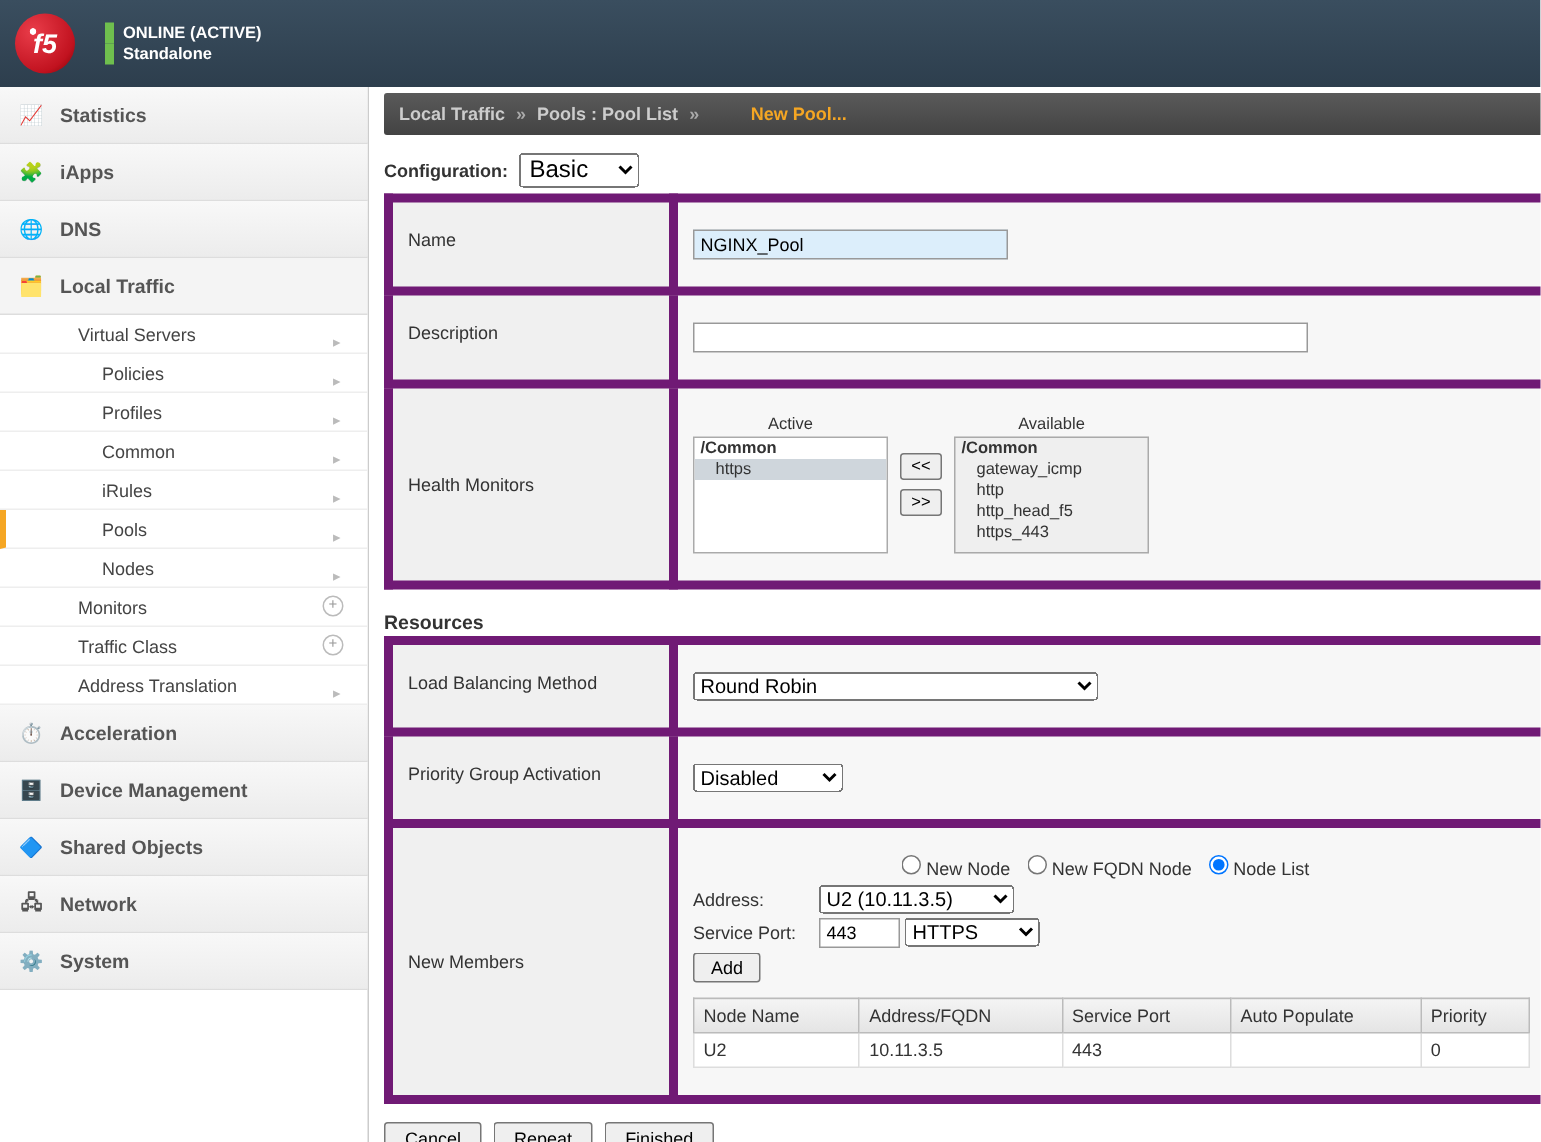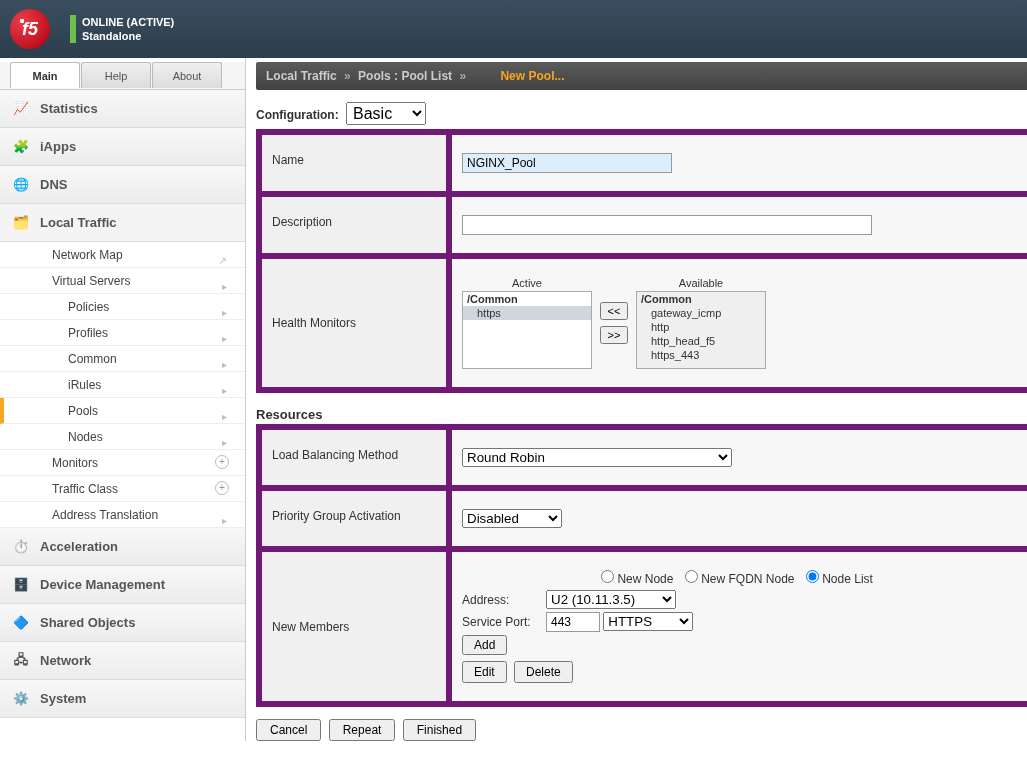--- a/index.html
+++ b/index.html
@@ -100,44 +100,38 @@
     <div class="status-line">
         <span class="status-dot"></span>
         <span class="status-standalone">Standalone</span>
       </div>
   </div>
 </div>
 
 <div class="content-wrap">
 
   <div class="left-pane">
-    <div class="tab-strip">
-      <div class="ltab active">Main</div>
-      <div class="ltab">Help</div>
-      <div class="ltab">About</div>
-    </div>
     <div class="nav-section">
       <div class="nav-item">
           <span class="icon">📈</span>
           <span>Statistics</span>
         </div>
       <div class="nav-item">
           <span class="icon">🧩</span>
           <span>iApps</span>
         </div>
       <div class="nav-item">
           <span class="icon">🌐</span>
           <span>DNS</span>
         </div>
       <div class="nav-item expanded">
           <span class="icon">🗂️</span>
           <span>Local Traffic</span>
         </div>
       <div class="subnav">
-        <div class="subnav-item"><span>Network Map</span><span class="arrow">↗</span></div>
         <div class="subnav-item"><span>Virtual Servers</span><span class="arrow">▸</span></div>
         <div class="subnav-item nested"><span>Policies</span><span class="arrow">▸</span></div>
         <div class="subnav-item nested"><span>Profiles</span><span class="arrow">▸</span></div>
         <div class="subnav-item nested"><span>Common</span><span class="arrow">▸</span></div>
         <div class="subnav-item nested"><span>iRules</span><span class="arrow">▸</span></div>
         <div class="subnav-item nested selected"><span>Pools</span><span class="arrow">▸</span></div>
         <div class="subnav-item nested"><span>Nodes</span><span class="arrow">▸</span></div>
         <div class="subnav-item"><span>Monitors</span><span class="plus">+</span></div>
         <div class="subnav-item"><span>Traffic Class</span><span class="plus">+</span></div>
         <div class="subnav-item"><span>Address Translation</span><span class="arrow">▸</span></div>
@@ -237,24 +231,40 @@
           <td class="field-cell">
             <div class="radio-row">
               <label><input type="radio" name="nt" style=""> <span>New Node</span></label>
               <label><input type="radio" name="nt" style=""> <span>New FQDN Node</span></label>
               <label><input type="radio" name="nt" checked="" style=""> <span>Node List</span></label>
             </div>
             <div class="kv-row"><span class="klabel">Address:</span><select class="med" style="width:130px;"><option>U2 (10.11.3.5)</option></select></div>
             <div class="kv-row"><span class="klabel">Service Port:</span><input type="text" class="port" value="443" style=""> <select class="med2"><option>HTTPS</option></select></div>
             <div class="kv-row"><button>Add</button></div>
 
-            <div class="action-btns">
-              <button>Edit</button>
-              <button>Delete</button>
-            </div>
+            <table class="member-table">
+              <thead>
+                    <tr>
+                <th>Node Name</th>
+                <th>Address/FQDN</th>
+                <th>Service Port</th>
+                <th>Auto Populate</th>
+                <th>Priority</th>
+              </tr>
+                  </thead>
+              <tbody>
+                    <tr>
+                <td>U2</td>
+                <td>10.11.3.5</td>
+                <td>443</td>
+                <td></td>
+                <td>0</td>
+              </tr>
+                  </tbody>
+            </table>
           </td>
         </tr>
       </tbody>
         </table>
 
       <div class="footer-btns">
         <button>Cancel</button>
         <button>Repeat</button>
         <button>Finished</button>
       </div>

